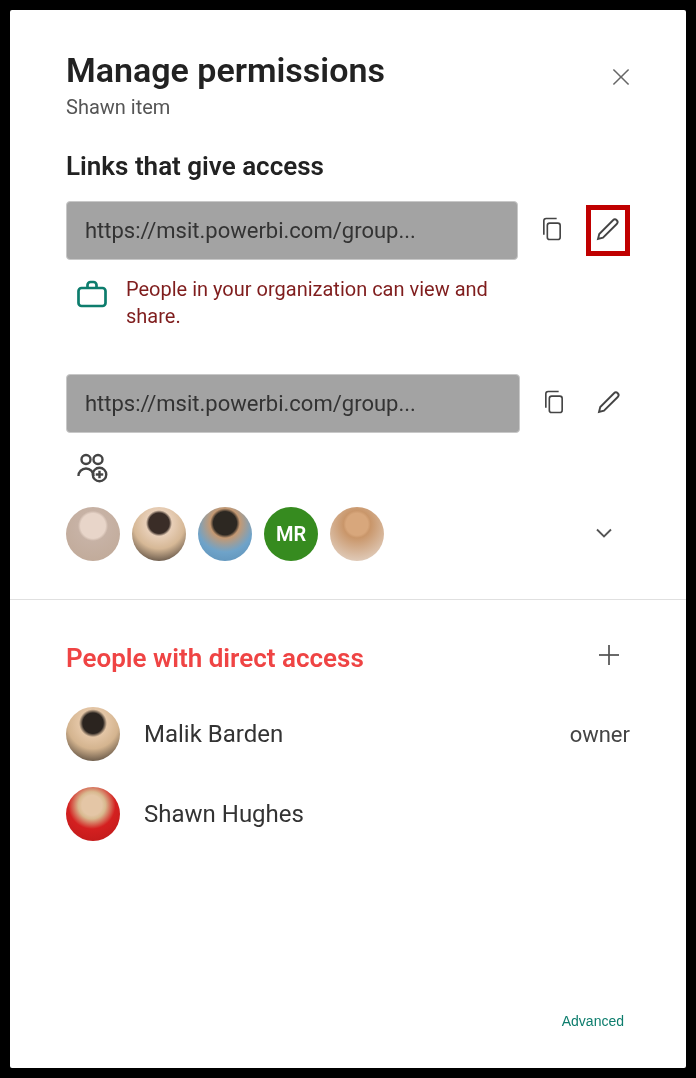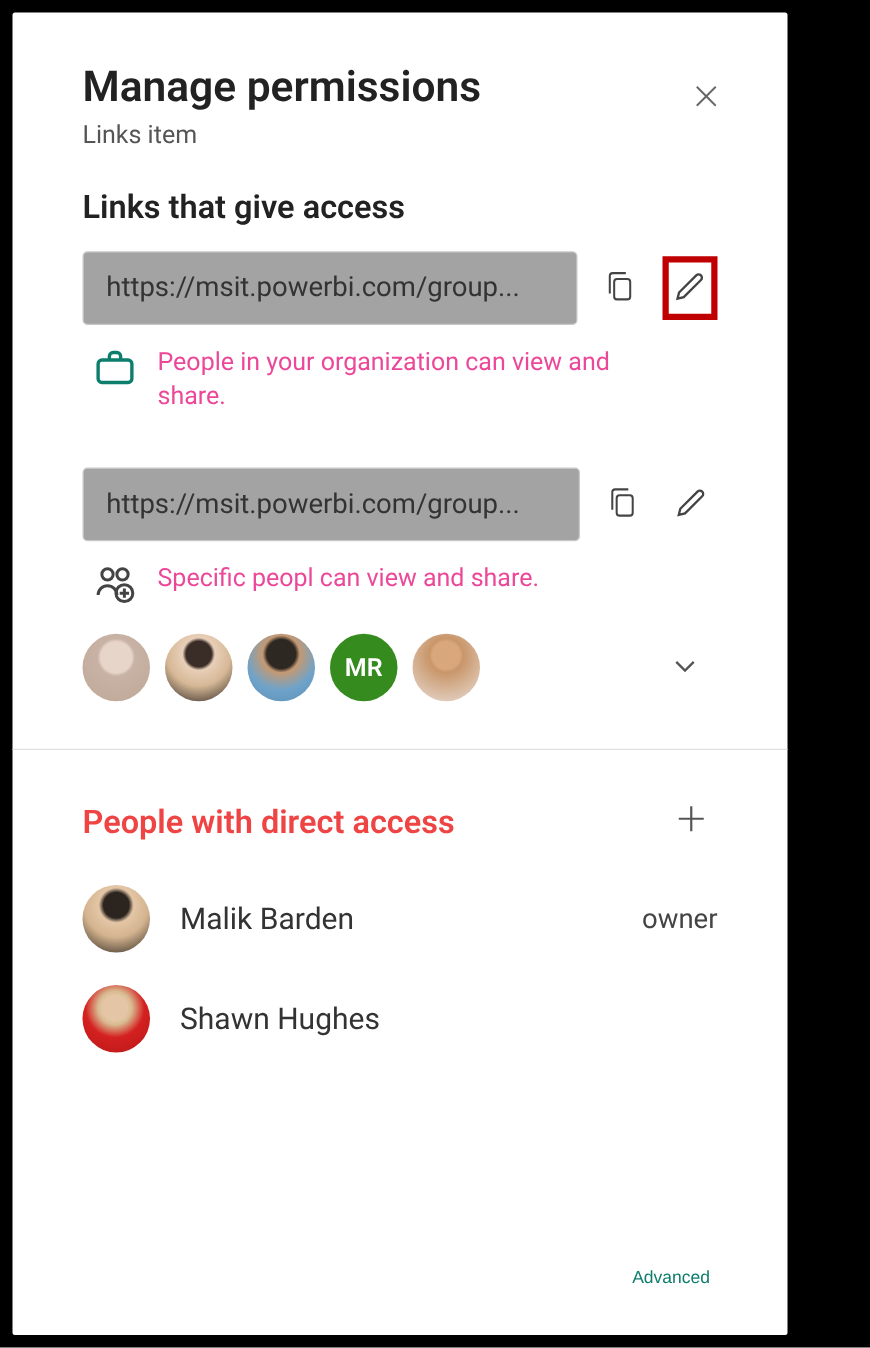--- a/index.html
+++ b/index.html
@@ -7,21 +7,21 @@
     margin: 0;
     padding: 0;
     font-family: "Segoe UI", -apple-system, BlinkMacSystemFont, Roboto, "Helvetica Neue", sans-serif;
     background: #000;
     width: 696px;
     height: 1078px;
     overflow: hidden;
   }
   .panel {
     background: #fff;
-    width: 620px;
+    width: 676px;
     height: 1058px;
     margin: 10px;
     border-radius: 2px;
     position: relative;
     display: flex;
     flex-direction: column;
   }
   .header {
     padding: 42px 48px 0 56px;
     display: flex;
@@ -92,21 +92,21 @@
   }
   .desc-row {
     display: flex;
     align-items: flex-start;
     gap: 16px;
     margin-top: 16px;
     padding-left: 8px;
   }
   .desc-text {
     font-size: 20px;
-    color: #ec4899;
+    color: #7f1d1d;
     line-height: 1.35;
     max-width: 380px;
   }
   .link-block-2 { margin-top: 44px; }
   .avatar-row {
     display: flex;
     align-items: center;
     justify-content: space-between;
     margin-top: 18px;
     padding-right: 6px;
@@ -209,21 +209,21 @@
   .av-p3 { background: radial-gradient(circle at 48% 34%, #e4c6a6 22%, #d8b98f 30%, #d42020 52%, #b81818 100%); }
 </style>
 </head>
 <body>
 
 <div class="panel">
 
   <div class="header">
     <div class="header-left">
       <div class="title">Manage permissions</div>
-      <div class="subtitle">Links item</div>
+      <div class="subtitle">Shawn item</div>
     </div>
     <button class="close-btn">
       <span>
         <svg width="26" height="26" viewBox="0 0 24 24" fill="none" stroke="currentColor" stroke-width="1.4">
             <line x1="5" y1="5" x2="19" y2="19"></line>
             <line x1="19" y1="5" x2="5" y2="19"></line>
           </svg>
       </span>
     </button>
   </div>
@@ -282,21 +282,20 @@
         <span>
           <svg width="36" height="36" viewBox="0 0 24 24" fill="none" stroke="#444" stroke-width="1.6">
             <circle cx="8" cy="7" r="3"></circle>
               <circle cx="16" cy="7" r="3"></circle>
             <path d="M3 18 a5 5 0 0 1 10 0"></path>
             <circle cx="17" cy="17" r="4.5"></circle>
               <line x1="17" y1="14.5" x2="17" y2="19.5"></line>
               <line x1="14.5" y1="17" x2="19.5" y2="17"></line>
           </svg>
         </span>
-        <div class="desc-text">Specific peopl can view and share.</div>
       </div>
       <div class="avatar-row">
         <div class="avatars">
           <div class="avatar av-bg1"></div>
           <div class="avatar av-bg2"></div>
           <div class="avatar av-bg3"></div>
           <div class="avatar av-initials">MR</div>
           <div class="avatar av-bg5"></div>
         </div>
         <button class="icon-btn">

